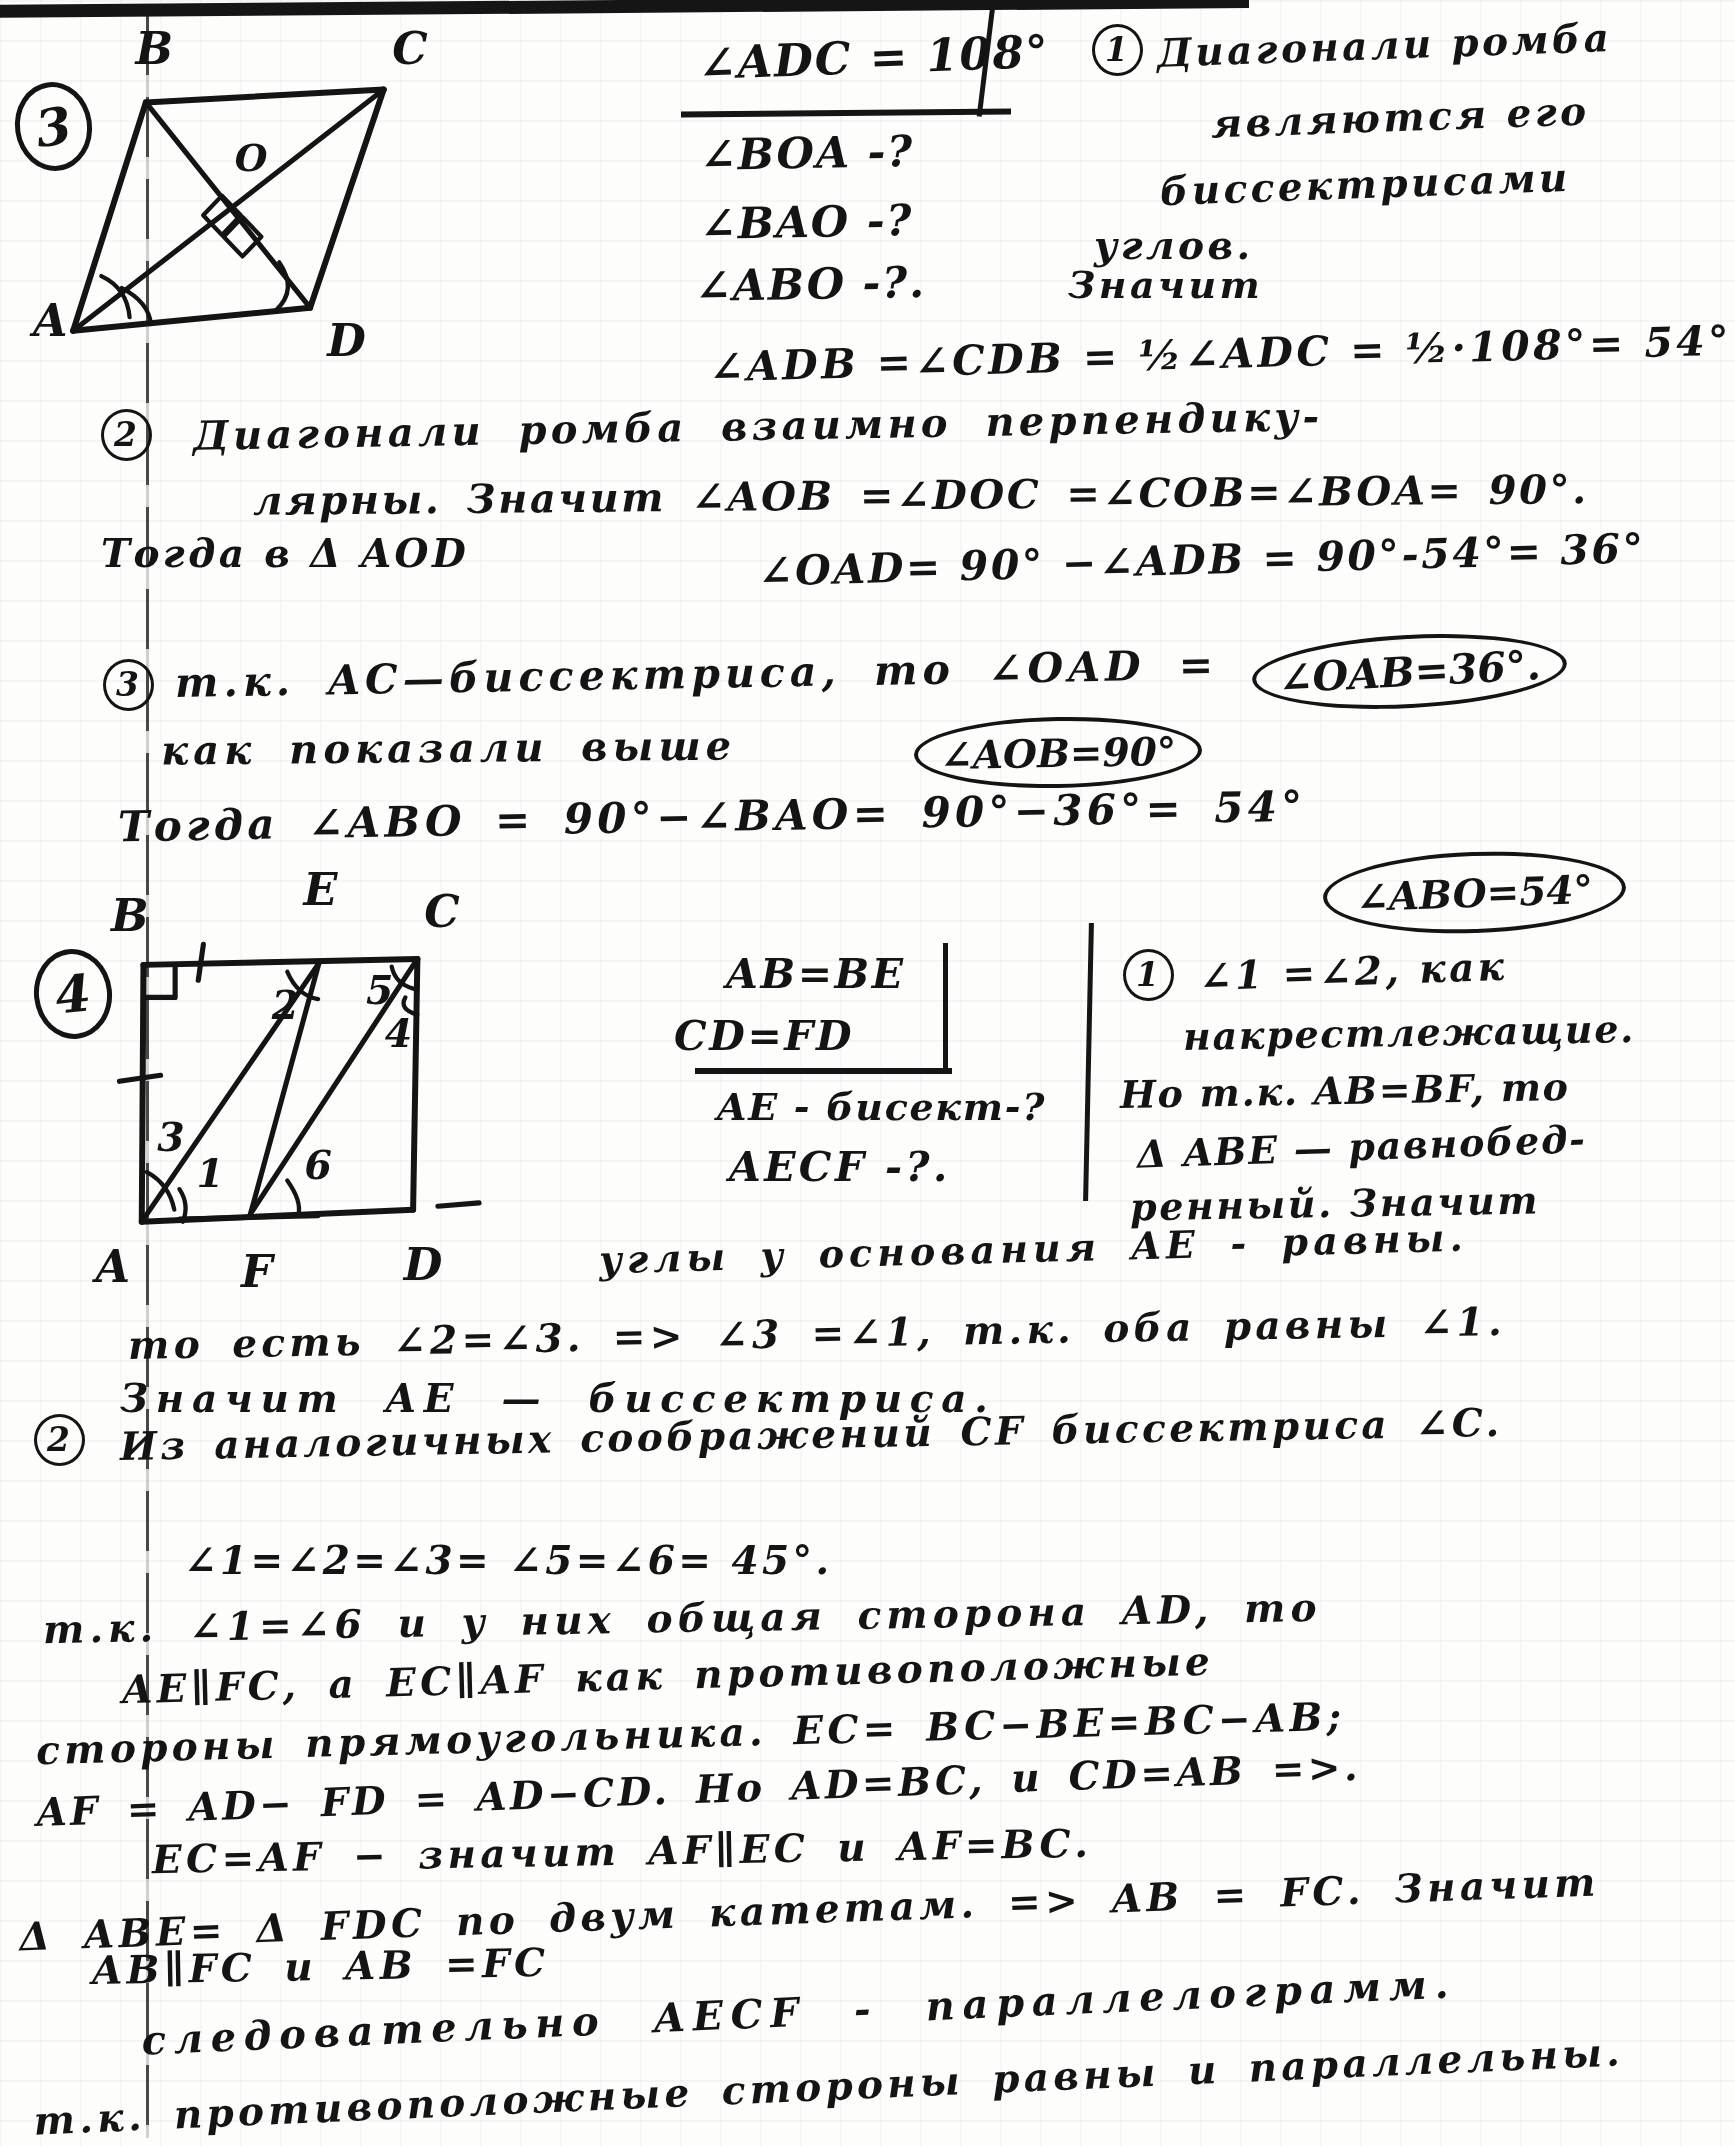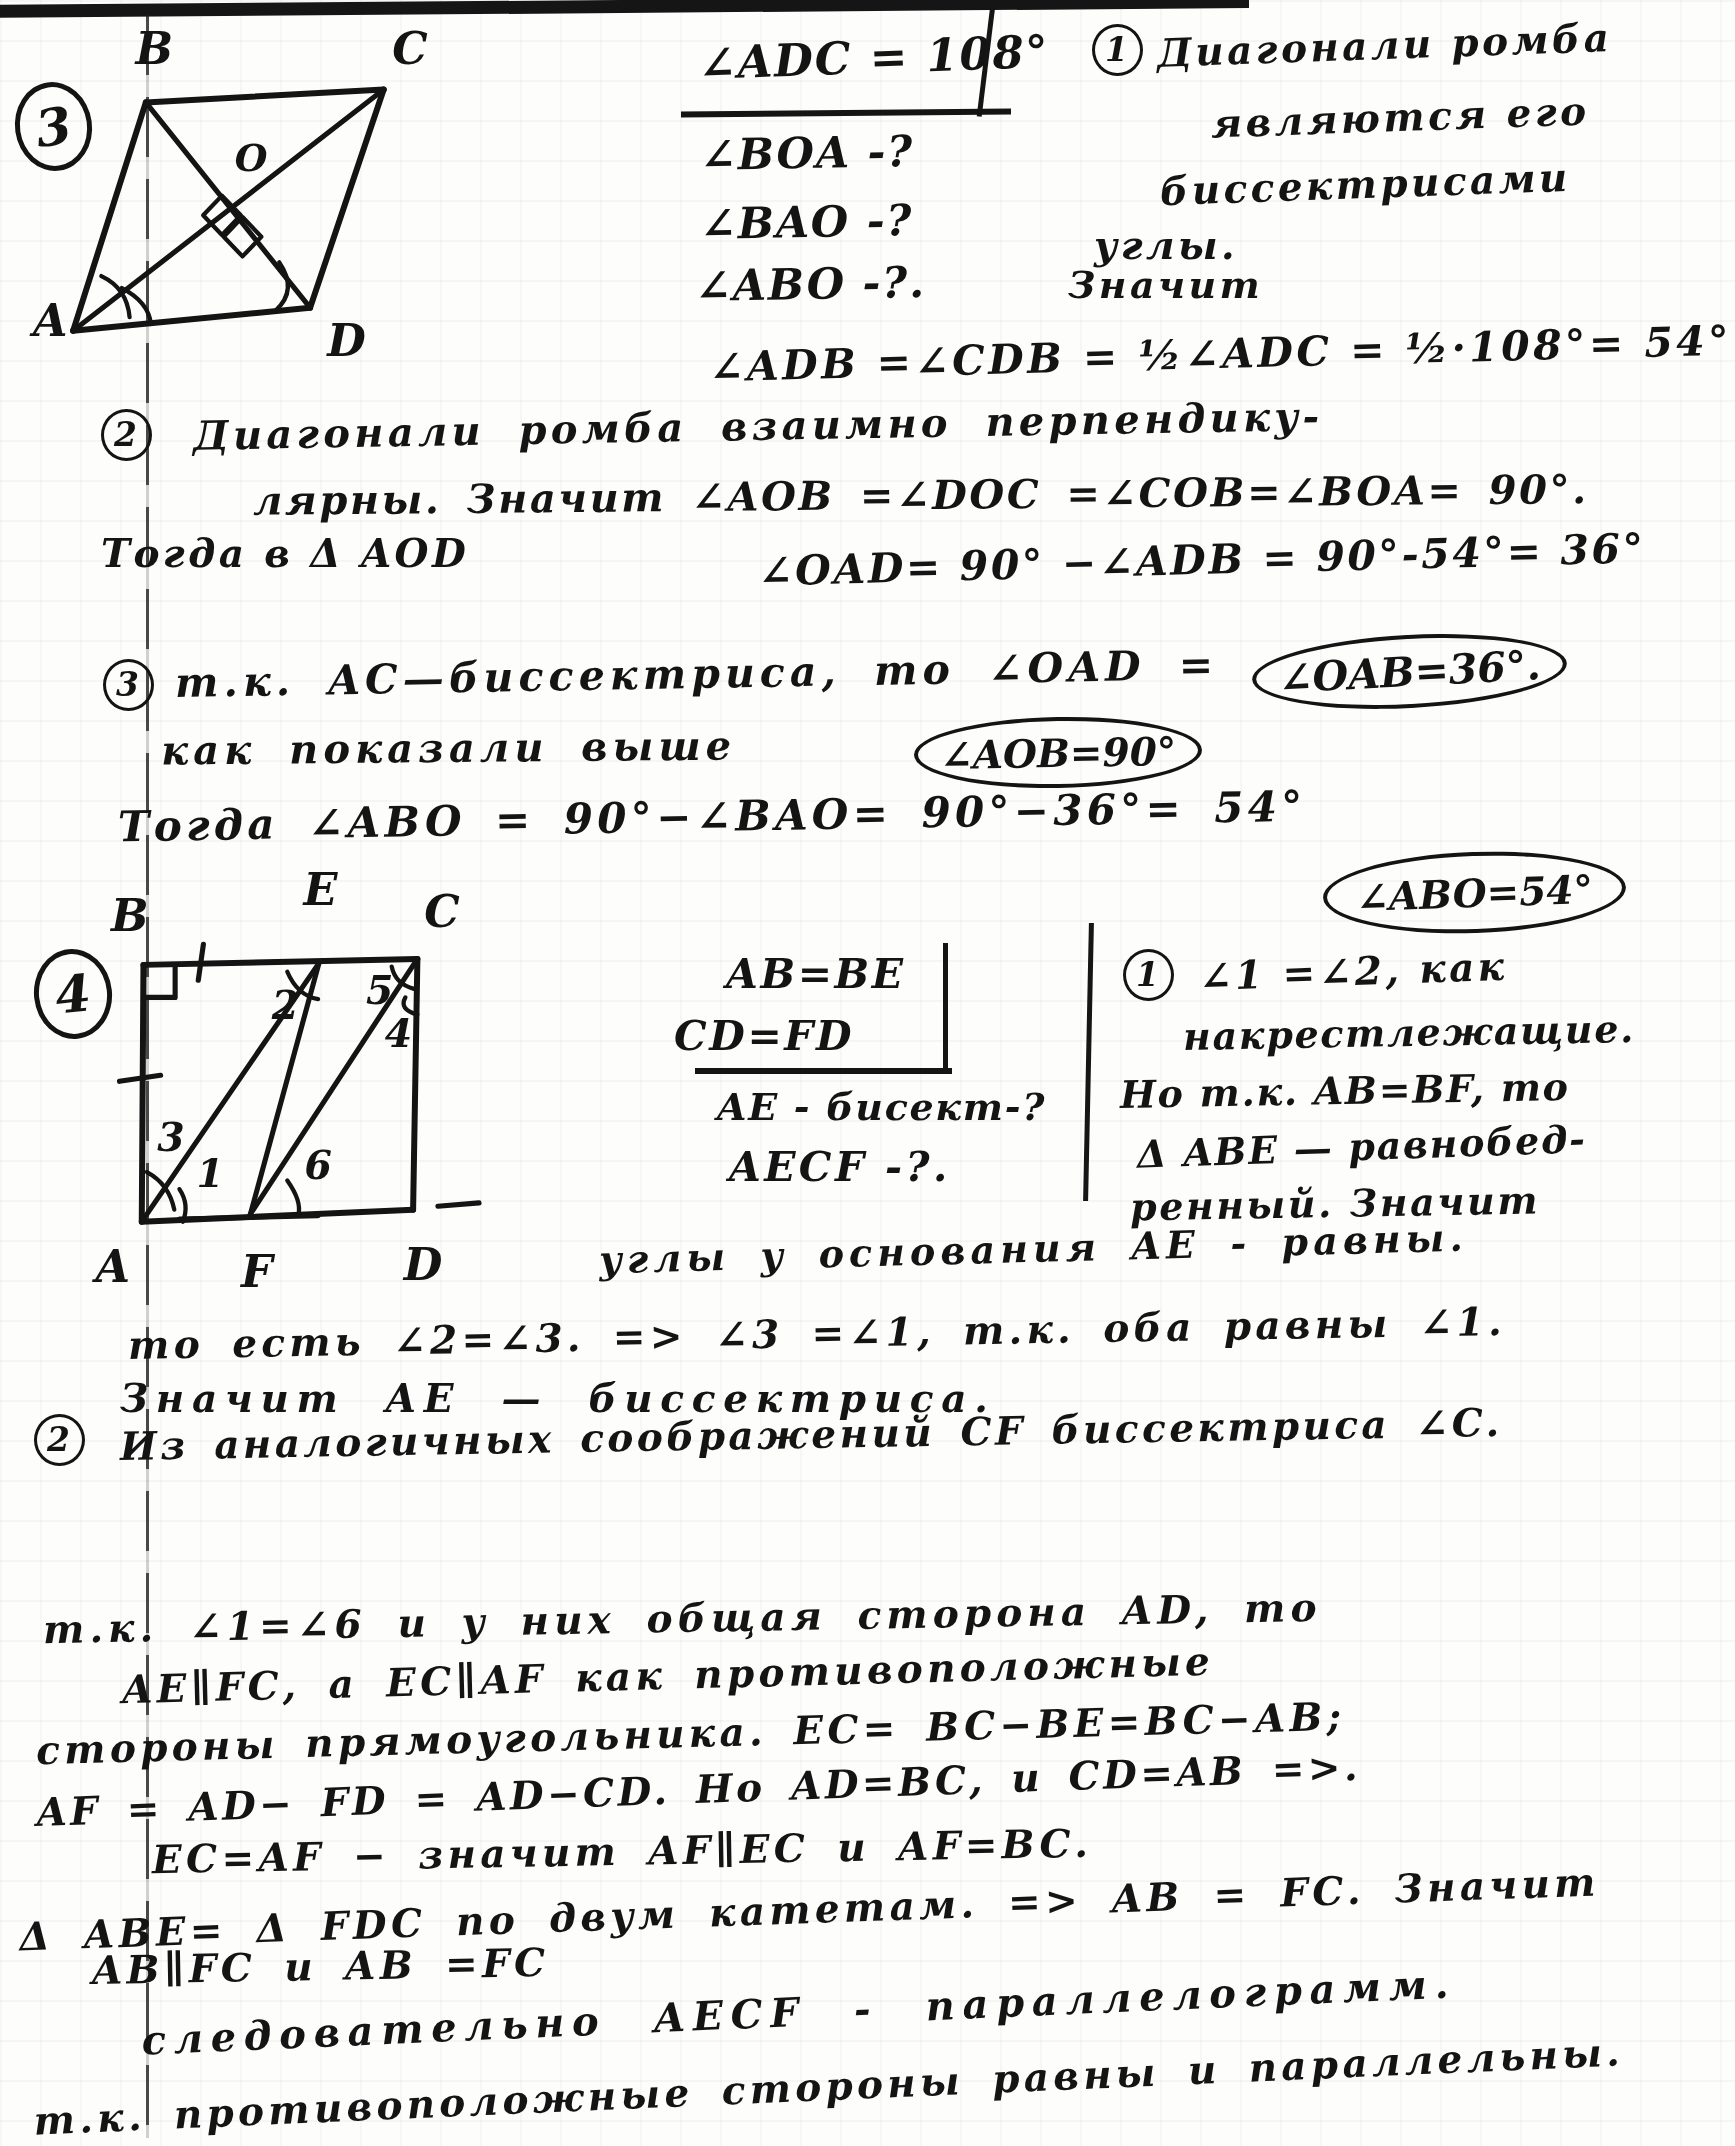--- a/index.html
+++ b/index.html
@@ -98,21 +98,21 @@
   <div class="hw" style="left:700px;top:130px;font-size:43px;transform:rotate(-1deg);">∠BOA -?</div>
   <div class="hw" style="left:700px;top:199px;font-size:43px;transform:rotate(-1deg);">∠BAO -?</div>
   <div class="hw" style="left:695px;top:261px;font-size:43px;transform:rotate(-1deg);">∠ABO -?.</div>
 
   <div class="hw" style="left:1092px;top:24px;">
     <span class="cmark">1</span>
   </div>
   <div class="hw" style="left:1157px;top:24px;font-size:39px;letter-spacing:3.4px;transform:rotate(-2deg);">Диагонали ромба</div>
   <div class="hw" style="left:1211px;top:96px;font-size:39px;letter-spacing:3.4px;transform:rotate(-2deg);">являются его</div>
   <div class="hw" style="left:1160px;top:163px;font-size:39px;letter-spacing:3.4px;transform:rotate(-2deg);">биссектрисами</div>
-  <div class="hw" style="left:1094px;top:224px;font-size:39px;letter-spacing:3.4px;">углы.</div>
+  <div class="hw" style="left:1094px;top:224px;font-size:39px;letter-spacing:3.4px;">углов.</div>
   <div class="hw" style="left:1068px;top:264px;font-size:38px;letter-spacing:3.4px;font-style:italic;">Значит</div>
 
   <div class="hw" style="left:709px;top:332px;font-size:41px;letter-spacing:3.4px;transform:rotate(-1.5deg);">∠ADB =∠CDB = ½∠ADC = ½·108°= 54°</div>
 
   <div class="hw" style="left:101px;top:409px;">
     <span class="cmark">2</span>
   </div>
   <div class="hw" style="left:193px;top:404px;font-size:40px;letter-spacing:4.3px;word-spacing:15.4px;transform:rotate(-1deg);">Диагонали ромба взаимно перпендику-</div>
   <div class="hw" style="left:253px;top:473px;font-size:40px;letter-spacing:2.6px;word-spacing:8.6px;transform:rotate(-0.5deg);">лярны. Значит ∠AOB =∠DOC =∠COB=∠BOA= 90°.</div>
   <div class="hw" style="left:101px;top:532px;font-size:39px;letter-spacing:3.4px;">Тогда в Δ AOD</div>
@@ -193,20 +193,21 @@
   <div class="hw" style="left:1137px;top:1126px;font-size:38px;letter-spacing:1.7px;transform:rotate(-2deg);">Δ ABE — равнобед-</div>
   <div class="hw" style="left:1130px;top:1183px;font-size:38px;letter-spacing:2.6px;transform:rotate(-1deg);">ренный. Значит</div>
   <div class="hw" style="left:599px;top:1228px;font-size:38px;letter-spacing:5.1px;word-spacing:12px;transform:rotate(-1.5deg);">углы у основания AE - равны.</div>
 
   <div class="hw" style="left:128px;top:1312px;font-size:39px;letter-spacing:4.3px;word-spacing:10.3px;transform:rotate(-1deg);">то есть ∠2=∠3.  =&gt; ∠3 =∠1, т.к. оба равны ∠1.</div>
   <div class="hw" style="left:120px;top:1377px;font-size:39px;letter-spacing:7.7px;word-spacing:19px;">Значит AE — биссектриса.</div>
   <div class="hw" style="left:34px;top:1414px;">
     <span class="cmark">2</span>
   </div>
   <div class="hw" style="left:120px;top:1413px;font-size:39px;letter-spacing:3.4px;word-spacing:8.6px;transform:rotate(-1deg);">Из аналогичных соображений CF биссектриса ∠C.</div>
+  <div class="hw" style="left:184px;top:1539px;font-size:39px;letter-spacing:3.4px;">∠1=∠2=∠3= ∠5=∠6= 45°.</div>
   <div class="hw" style="left:43px;top:1597px;font-size:39px;letter-spacing:5.1px;word-spacing:12px;transform:rotate(-1deg);">т.к. ∠1=∠6 и у них общая сторона AD, то</div>
   <div class="hw" style="left:122px;top:1654px;font-size:39px;letter-spacing:4.3px;word-spacing:10.3px;transform:rotate(-1.5deg);">AE∥FC,  а  EC∥AF  как противоположные</div>
   <div class="hw" style="left:36px;top:1712px;font-size:39px;letter-spacing:4.3px;word-spacing:8.6px;transform:rotate(-1.5deg);">стороны прямоугольника.  EC= BC−BE=BC−AB;</div>
   <div class="hw" style="left:36px;top:1768px;font-size:39px;letter-spacing:3.4px;word-spacing:8.6px;transform:rotate(-2deg);">AF = AD− FD = AD−CD.   Но AD=BC, и CD=AB =&gt;.</div>
   <div class="hw" style="left:152px;top:1830px;font-size:39px;letter-spacing:4.3px;word-spacing:10.3px;transform:rotate(-1deg);">EC=AF −  значит AF∥EC  и  AF=BC.</div>
   <div class="hw" style="left:19px;top:1888px;font-size:39px;letter-spacing:4.3px;word-spacing:12px;transform:rotate(-2deg);">Δ ABE= Δ FDC по двум катетам.  =&gt; AB = FC. Значит</div>
   <div class="hw" style="left:92px;top:1945px;font-size:39px;letter-spacing:4.3px;word-spacing:10.3px;transform:rotate(-1deg);">AB∥FC  и  AB =FC</div>
   <div class="hw" style="left:141px;top:1990px;font-size:40px;letter-spacing:7.7px;word-spacing:26px;transform:rotate(-2.5deg);">следовательно  AECF - параллелограмм.</div>
   <div class="hw" style="left:33px;top:2065px;font-size:39px;letter-spacing:4.3px;word-spacing:10.3px;transform:rotate(-2.5deg);">т.к. противоположные стороны равны и параллельны.</div>
 

